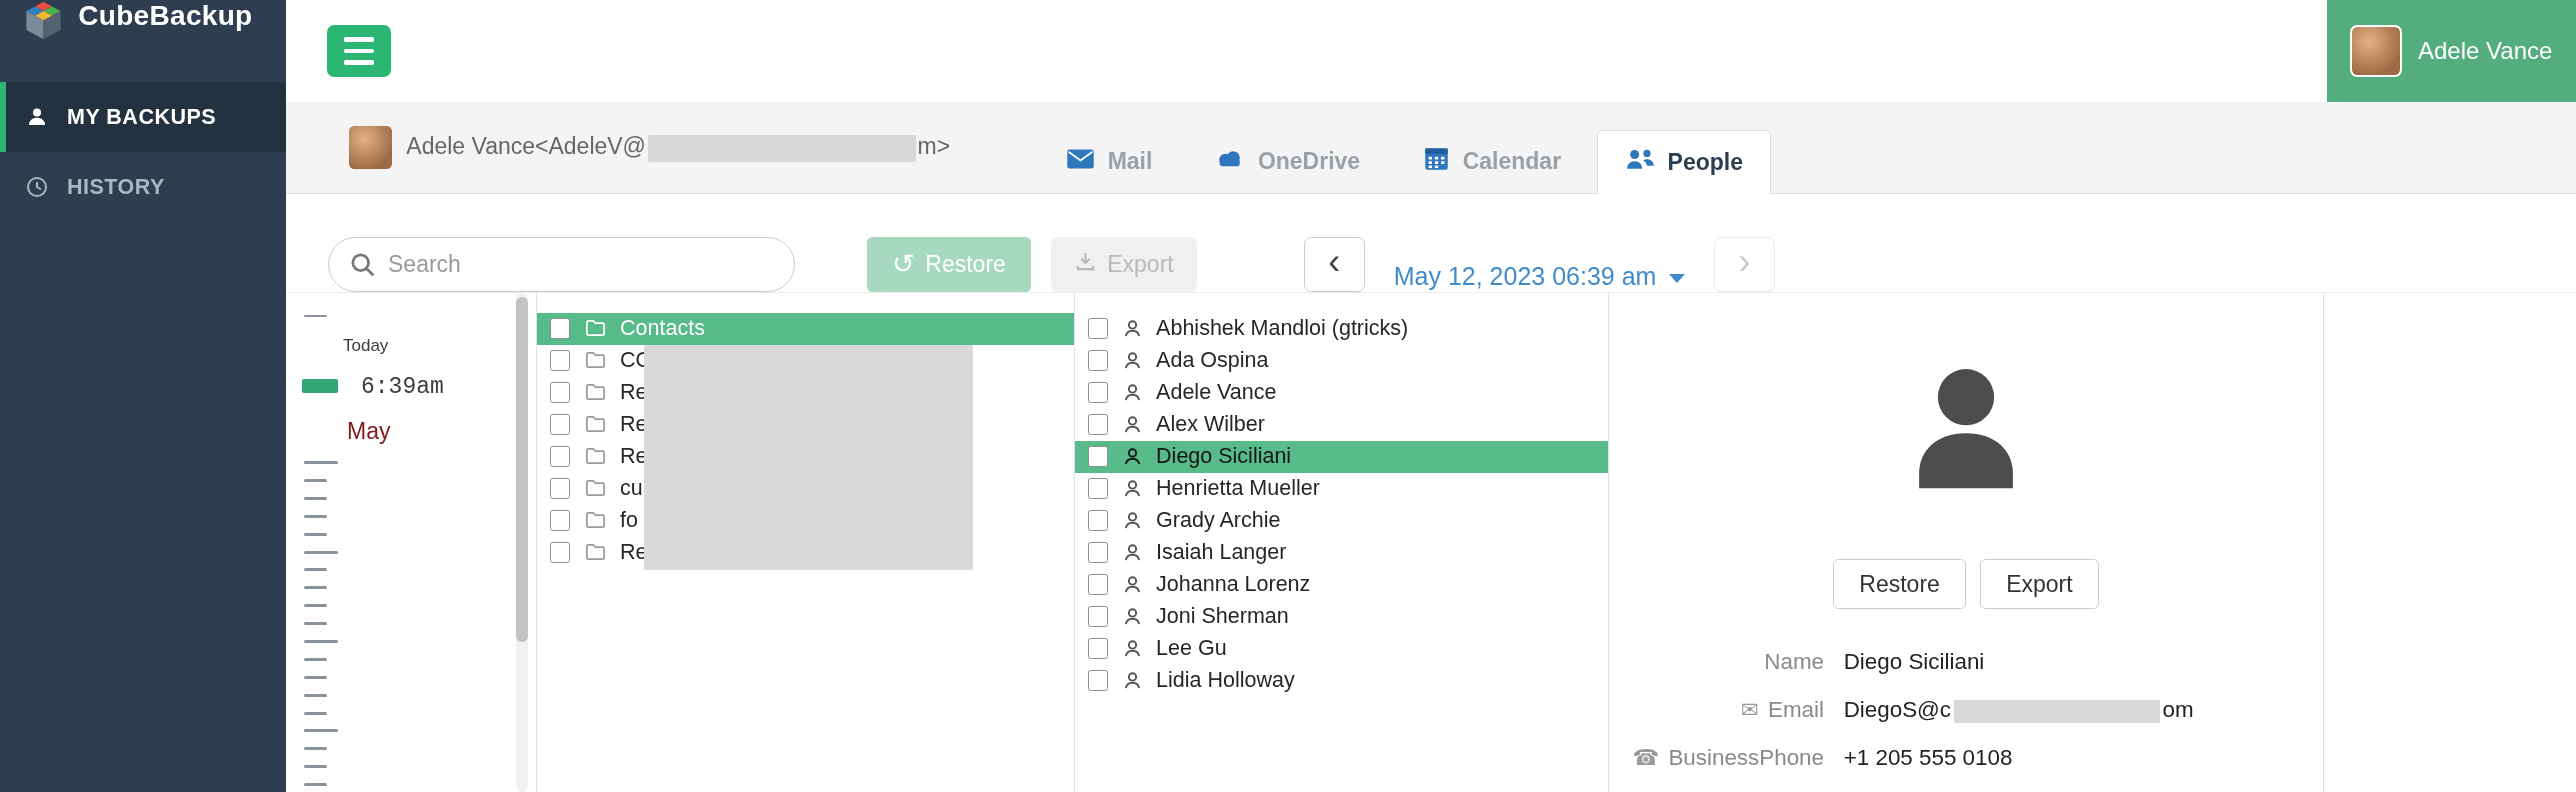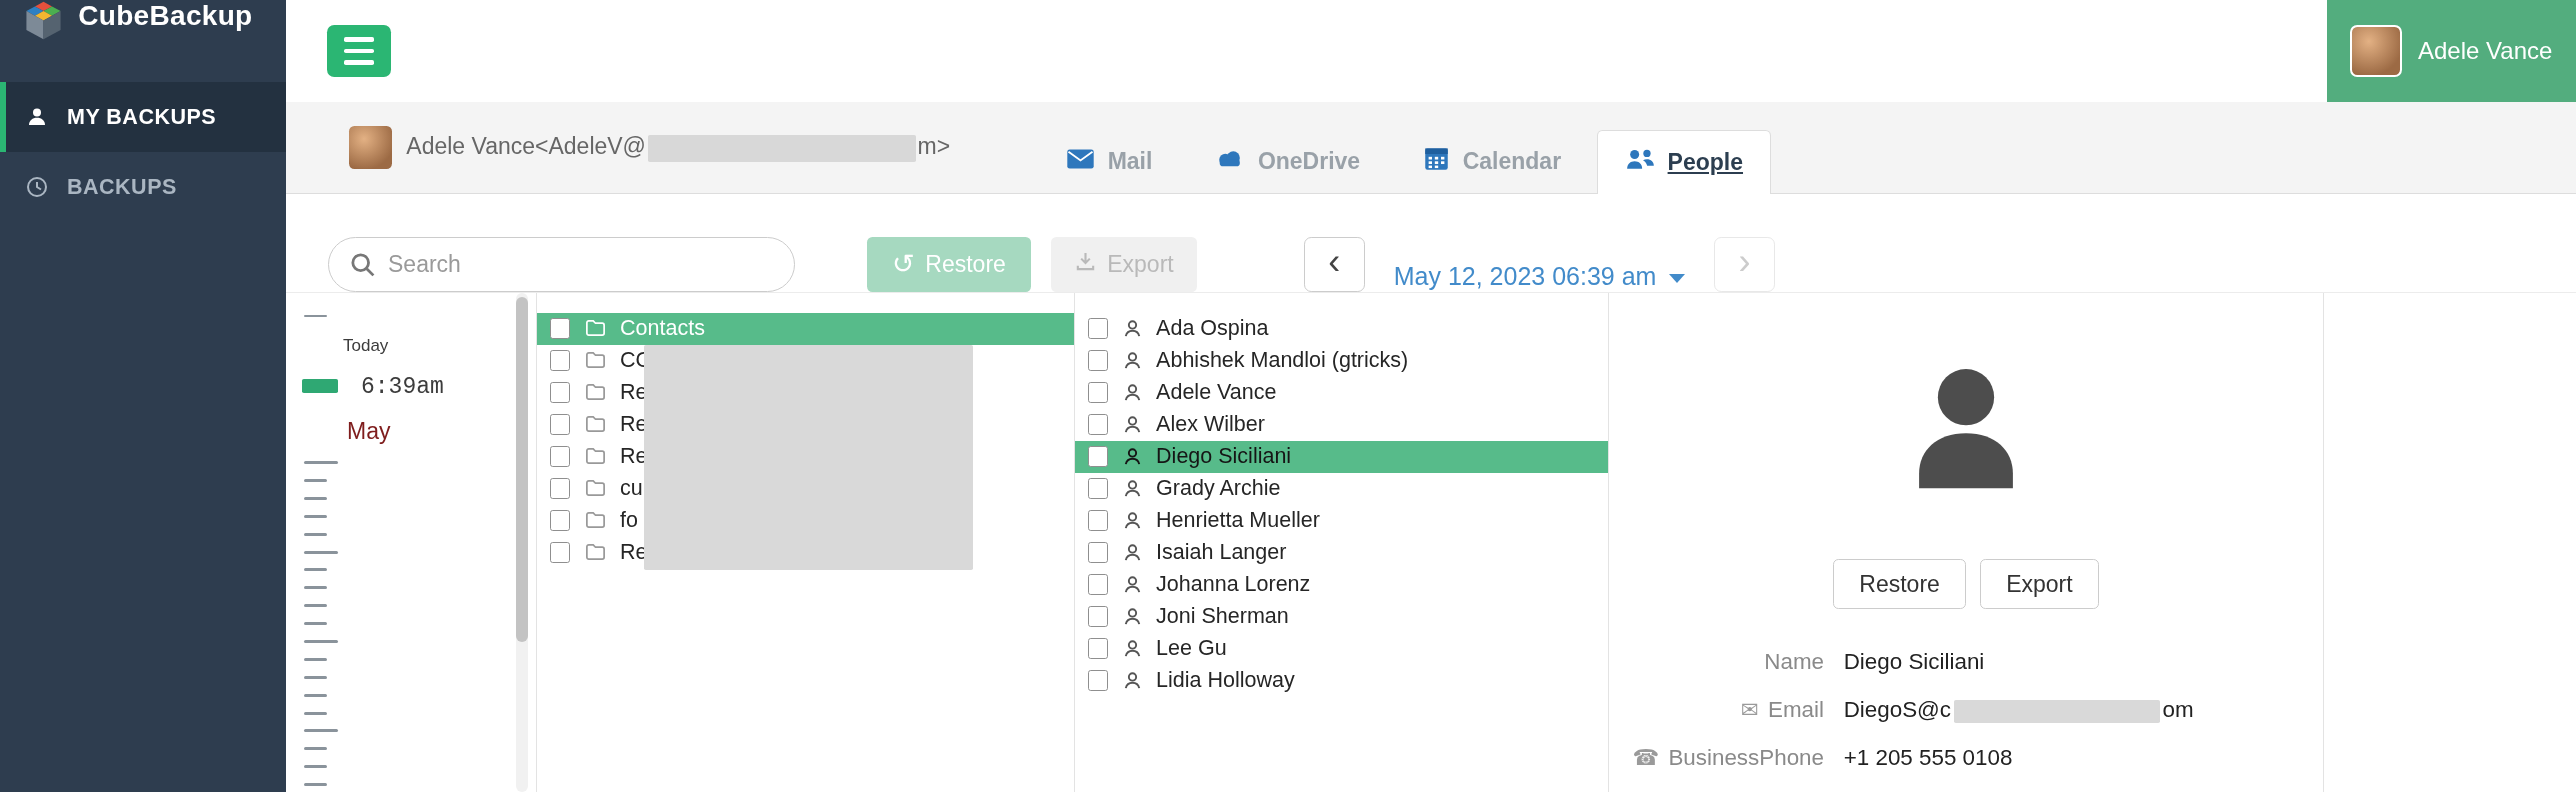--- a/index.html
+++ b/index.html
@@ -25,21 +25,21 @@
   .chip-name{color:#fff;font-size:24px;}
 
   
   .tabstrip{height:92px;background:#f4f4f4;border-bottom:0.9px solid #ddd;display:flex;align-items:flex-end;padding-left:63px;box-sizing:border-box;flex-shrink:0;}
   .account-tab{display:flex;align-items:center;gap:14.3px;align-self:center;margin-right:89px;}
   .tab-avatar{width:43px;height:43px;border-radius:5.4px;background:radial-gradient(circle at 35% 30%,#e3b184,#9c6a44 75%);flex-shrink:0;}
   .account-email{color:#666;font-size:23px;white-space:nowrap;}
   .redact-inline{display:inline-block;width:268px;height:27px;background:#d8d8d8;vertical-align:middle;margin:0 1.8px;border-radius:1.8px;}
   .tabs{display:flex;gap:9px;height:100%;align-items:flex-end;}
   .tab{height:63px;display:flex;align-items:center;gap:12.5px;padding:0 27px;font-size:23px;font-weight:bold;color:#99a1a8;cursor:pointer;box-sizing:border-box;}
-  .tab.active{background:#fff;border:0.9px solid #ddd;border-bottom:none;border-radius:5.4px 5.4px 0 0;color:#2c3e50;margin-bottom:-0.9px;height:64px;text-decoration:underline;}
+  .tab.active{background:#fff;border:0.9px solid #ddd;border-bottom:none;border-radius:5.4px 5.4px 0 0;color:#2c3e50;margin-bottom:-0.9px;height:64px;}
 
   
   .toolbar{height:98px;display:flex;align-items:flex-end;padding-left:42px;background:#fff;flex-shrink:0;}
   .search-wrap{position:relative;width:467px;}
   .search{width:467px;height:55px;border:0.9px solid #ccc;border-radius:29px;padding:0 21.5px 0 59px;font-size:23px;color:#333;box-sizing:border-box;outline:none;background:#fff;font-family:inherit;}
   .search::placeholder{color:#9a9a9a;}
   .search-icon{position:absolute;left:19.7px;top:13.4px;}
   .btn{display:flex;align-items:center;gap:10.7px;height:55px;border:none;border-radius:5.4px;font-size:23px;cursor:pointer;font-family:inherit;}
   .btn-restore{margin-left:72px;padding:0 25px;background:#a6d9c0;color:#fff;}
   .btn-restore .glyph{font-size:27px;line-height:1;}
@@ -117,21 +117,21 @@
         </span>
         <span>MY BACKUPS</span>
       </div>
       <div class="nav-item">
         <span class="nav-icon">
           <svg viewBox="0 0 24 24" width="24" height="24" fill="none" stroke="currentColor" stroke-width="2">
               <circle cx="12" cy="12" r="9"></circle>
               <path d="M12 7v5l4 2.5"></path>
             </svg>
         </span>
-        <span>BACKUPS</span>
+        <span>HISTORY</span>
       </div>
     </nav>
   </aside>
 
   <div class="main">
 
     <div class="topbar">
       <button class="hamburger">
         <span></span>
           <span></span>
@@ -353,42 +353,42 @@
       <div class="contacts-col">
 
           <div class="row">
             <span class="checkbox"></span>
             <span class="icon-person">
               <svg viewBox="0 0 24 24" width="23" height="23" fill="none" stroke="currentColor" stroke-width="2">
                 <circle cx="12" cy="8.3" r="3.8"></circle>
                 <path d="M5 20c.8-3.7 3.6-5.6 7-5.6s6.2 1.9 7 5.6"></path>
               </svg>
             </span>
+            <span class="row-label">Abhishek Mandloi (gtricks)</span>
+          </div>
+
+          <div class="row">
+            <span class="checkbox"></span>
+            <span class="icon-person">
+              <svg viewBox="0 0 24 24" width="23" height="23" fill="none" stroke="currentColor" stroke-width="2">
+                <circle cx="12" cy="8.3" r="3.8"></circle>
+                <path d="M5 20c.8-3.7 3.6-5.6 7-5.6s6.2 1.9 7 5.6"></path>
+              </svg>
+            </span>
             <span class="row-label">Ada Ospina</span>
           </div>
 
           <div class="row">
             <span class="checkbox"></span>
             <span class="icon-person">
               <svg viewBox="0 0 24 24" width="23" height="23" fill="none" stroke="currentColor" stroke-width="2">
                 <circle cx="12" cy="8.3" r="3.8"></circle>
                 <path d="M5 20c.8-3.7 3.6-5.6 7-5.6s6.2 1.9 7 5.6"></path>
               </svg>
             </span>
-            <span class="row-label">Abhishek Mandloi (gtricks)</span>
-          </div>
-
-          <div class="row">
-            <span class="checkbox"></span>
-            <span class="icon-person">
-              <svg viewBox="0 0 24 24" width="23" height="23" fill="none" stroke="currentColor" stroke-width="2">
-                <circle cx="12" cy="8.3" r="3.8"></circle>
-                <path d="M5 20c.8-3.7 3.6-5.6 7-5.6s6.2 1.9 7 5.6"></path>
-              </svg>
-            </span>
             <span class="row-label">Adele Vance</span>
           </div>
 
           <div class="row">
             <span class="checkbox"></span>
             <span class="icon-person">
               <svg viewBox="0 0 24 24" width="23" height="23" fill="none" stroke="currentColor" stroke-width="2">
                 <circle cx="12" cy="8.3" r="3.8"></circle>
                 <path d="M5 20c.8-3.7 3.6-5.6 7-5.6s6.2 1.9 7 5.6"></path>
               </svg>
@@ -408,32 +408,32 @@
           </div>
 
           <div class="row">
             <span class="checkbox"></span>
             <span class="icon-person">
               <svg viewBox="0 0 24 24" width="23" height="23" fill="none" stroke="currentColor" stroke-width="2">
                 <circle cx="12" cy="8.3" r="3.8"></circle>
                 <path d="M5 20c.8-3.7 3.6-5.6 7-5.6s6.2 1.9 7 5.6"></path>
               </svg>
             </span>
+            <span class="row-label">Henrietta Mueller</span>
+          </div>
+
+          <div class="row">
+            <span class="checkbox"></span>
+            <span class="icon-person">
+              <svg viewBox="0 0 24 24" width="23" height="23" fill="none" stroke="currentColor" stroke-width="2">
+                <circle cx="12" cy="8.3" r="3.8"></circle>
+                <path d="M5 20c.8-3.7 3.6-5.6 7-5.6s6.2 1.9 7 5.6"></path>
+              </svg>
+            </span>
             <span class="row-label">Grady Archie</span>
-          </div>
-
-          <div class="row">
-            <span class="checkbox"></span>
-            <span class="icon-person">
-              <svg viewBox="0 0 24 24" width="23" height="23" fill="none" stroke="currentColor" stroke-width="2">
-                <circle cx="12" cy="8.3" r="3.8"></circle>
-                <path d="M5 20c.8-3.7 3.6-5.6 7-5.6s6.2 1.9 7 5.6"></path>
-              </svg>
-            </span>
-            <span class="row-label">Henrietta Mueller</span>
           </div>
 
           <div class="row">
             <span class="checkbox"></span>
             <span class="icon-person">
               <svg viewBox="0 0 24 24" width="23" height="23" fill="none" stroke="currentColor" stroke-width="2">
                 <circle cx="12" cy="8.3" r="3.8"></circle>
                 <path d="M5 20c.8-3.7 3.6-5.6 7-5.6s6.2 1.9 7 5.6"></path>
               </svg>
             </span>

